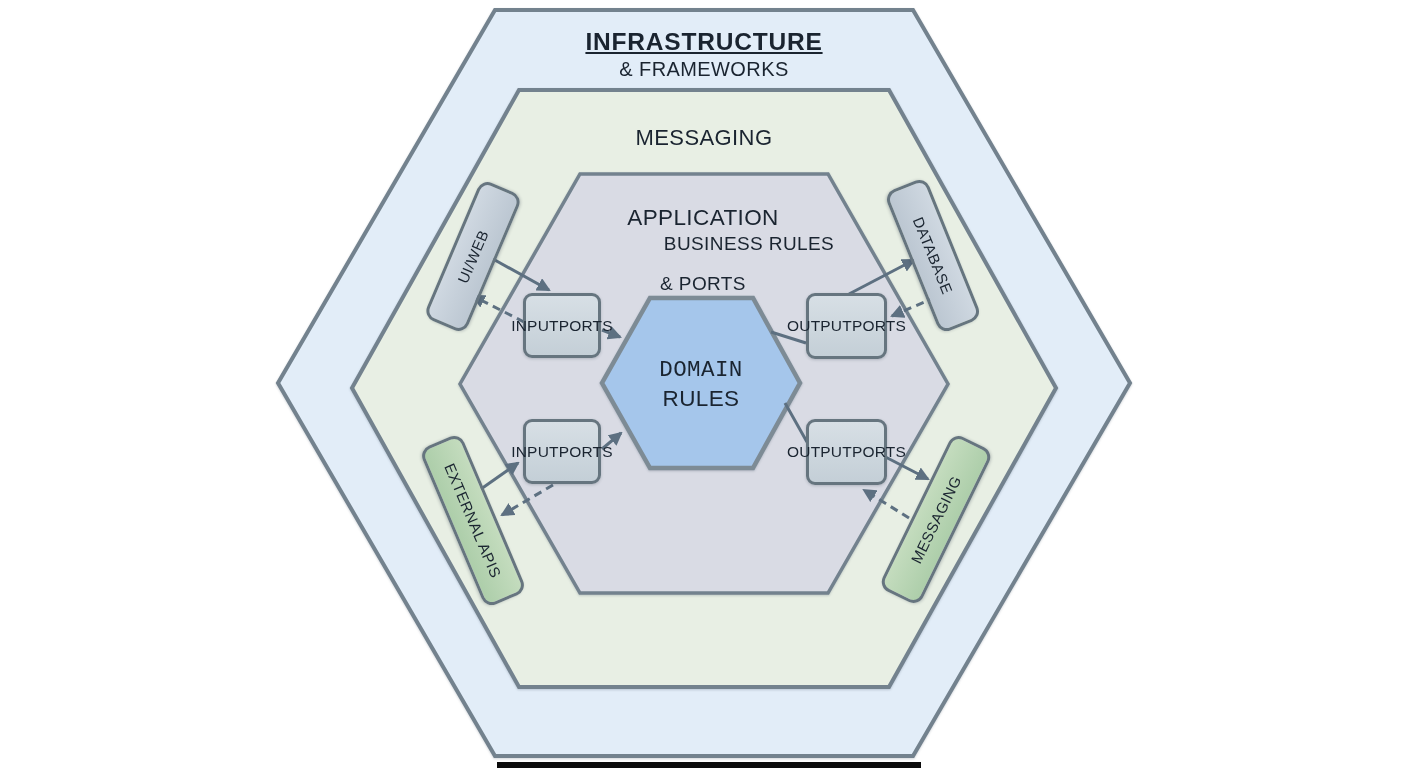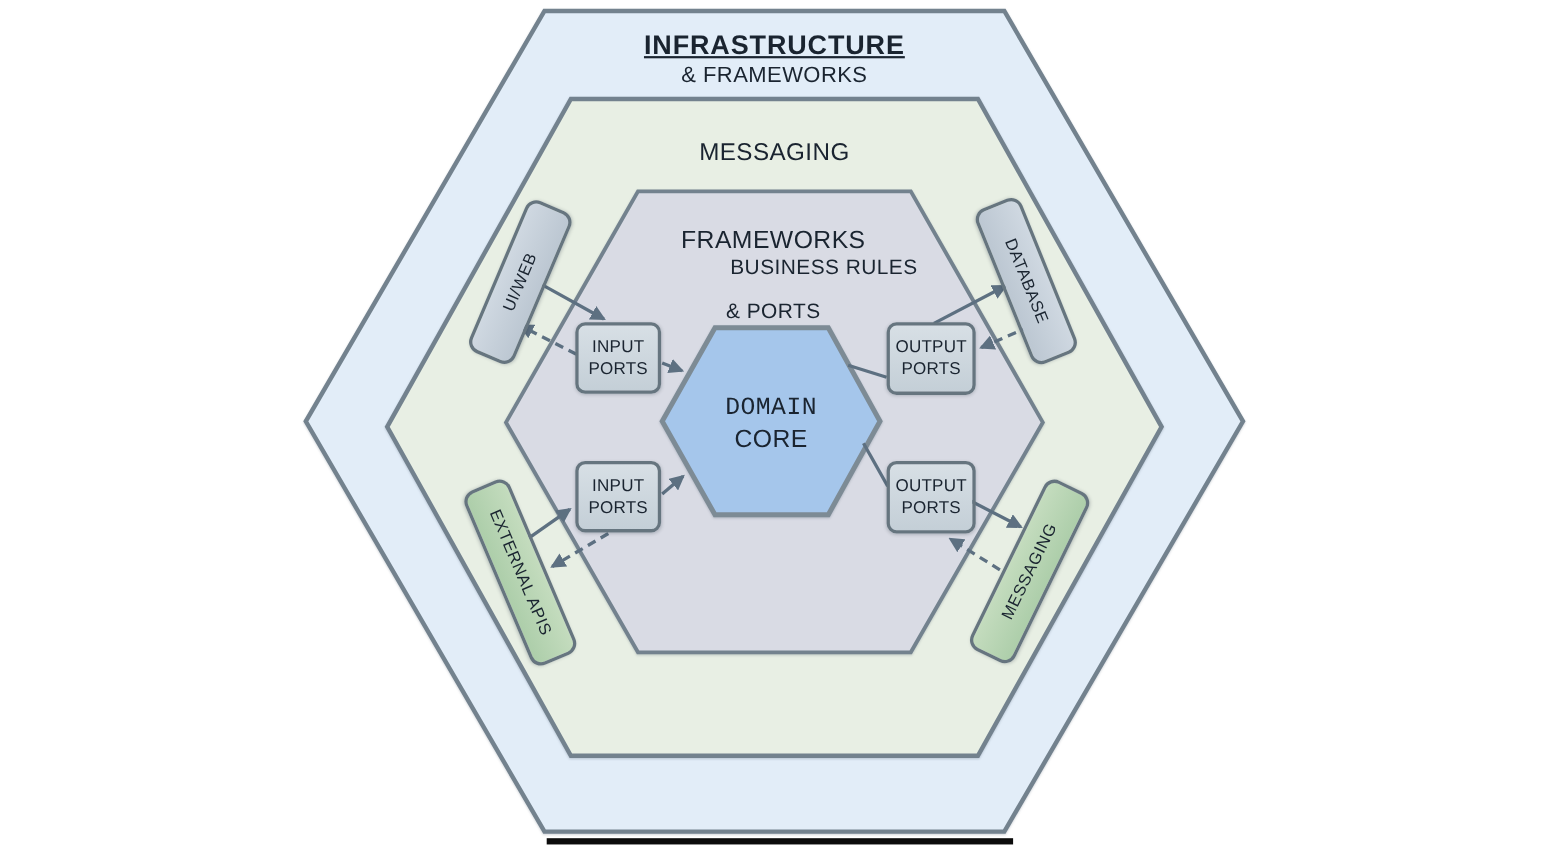--- a/index.html
+++ b/index.html
@@ -28,21 +28,21 @@
   .t-infra2{font-size:20px;}
   .t-adapters{font-size:22px;}
   .t-app1{font-size:22.5px;}
   .t-app2,.t-app3{font-size:19px;}
   .t-core{font-size:22.5px;}
   
   .port{
     position:absolute;box-sizing:border-box;
     border:3px solid var(--box-border);border-radius:9px;
     background:linear-gradient(180deg,var(--port-box-top),var(--port-box-bottom));
-    display:flex;flex-direction:column;align-items:center;justify-content:center;
+    display:flex;align-items:center;justify-content:center;
     font-size:15.5px;line-height:20px;color:var(--text);letter-spacing:.2px;
     box-shadow:0 1px 3px rgba(30,45,60,.22);
   }
   
   .adapter{
     position:absolute;box-sizing:border-box;
     border:3px solid var(--box-border);border-radius:11px;
     display:flex;align-items:center;justify-content:center;
     font-size:15px;color:var(--text);letter-spacing:.5px;
     box-shadow:0 1px 3px rgba(30,45,60,.25);
@@ -79,25 +79,25 @@
     <line class="ln" x1="849" y1="294" x2="914" y2="260" marker-end="url(#ah)"></line>
     <line class="ln dash" x1="936" y1="297" x2="892" y2="316" marker-end="url(#ah)"></line>
     <line class="ln" x1="785" y1="403" x2="807" y2="442"></line>
     <line class="ln" x1="872" y1="450" x2="928" y2="479" marker-end="url(#ah)"></line>
     <line class="ln dash" x1="909" y1="518" x2="864" y2="490" marker-end="url(#ah)"></line>
   </svg>
 
   <div class="lbl t-infra1" style="left:704px;top:42px;text-decoration:underline;">INFRASTRUCTURE</div>
   <div class="lbl t-infra2" style="left:704px;top:69px;">&amp; FRAMEWORKS</div>
   <div class="lbl t-adapters" style="left:704px;top:138px;">MESSAGING</div>
-  <div class="lbl t-app1" style="left:703px;top:218px;">FRAMEWORKS</div>
+  <div class="lbl t-app1" style="left:703px;top:218px;">APPLICATION</div>
   <div class="lbl t-app2" style="left:703px;top:244px;margin-left:46px;">BUSINESS RULES</div>
   <div class="lbl t-app3" style="left:703px;top:268px;margin-top:16px;">&amp; PORTS</div>
   <div class="lbl t-core" style="left:701px;top:370px;font-family:Liberation Mono, monospace;">DOMAIN</div>
-  <div class="lbl t-core" style="left:701px;top:399px;">CORE</div>
+  <div class="lbl t-core" style="left:701px;top:399px;">RULES</div>
 
   <div class="port" style="left:523px;top:293px;width:78px;height:65px;">
     <span>INPUT</span>
     <span>PORTS</span>
   </div>
   <div class="port" style="left:523px;top:419px;width:78px;height:65px;">
     <span>INPUT</span>
     <span>PORTS</span>
   </div>
   <div class="port" style="left:806px;top:293px;width:81px;height:66px;">

